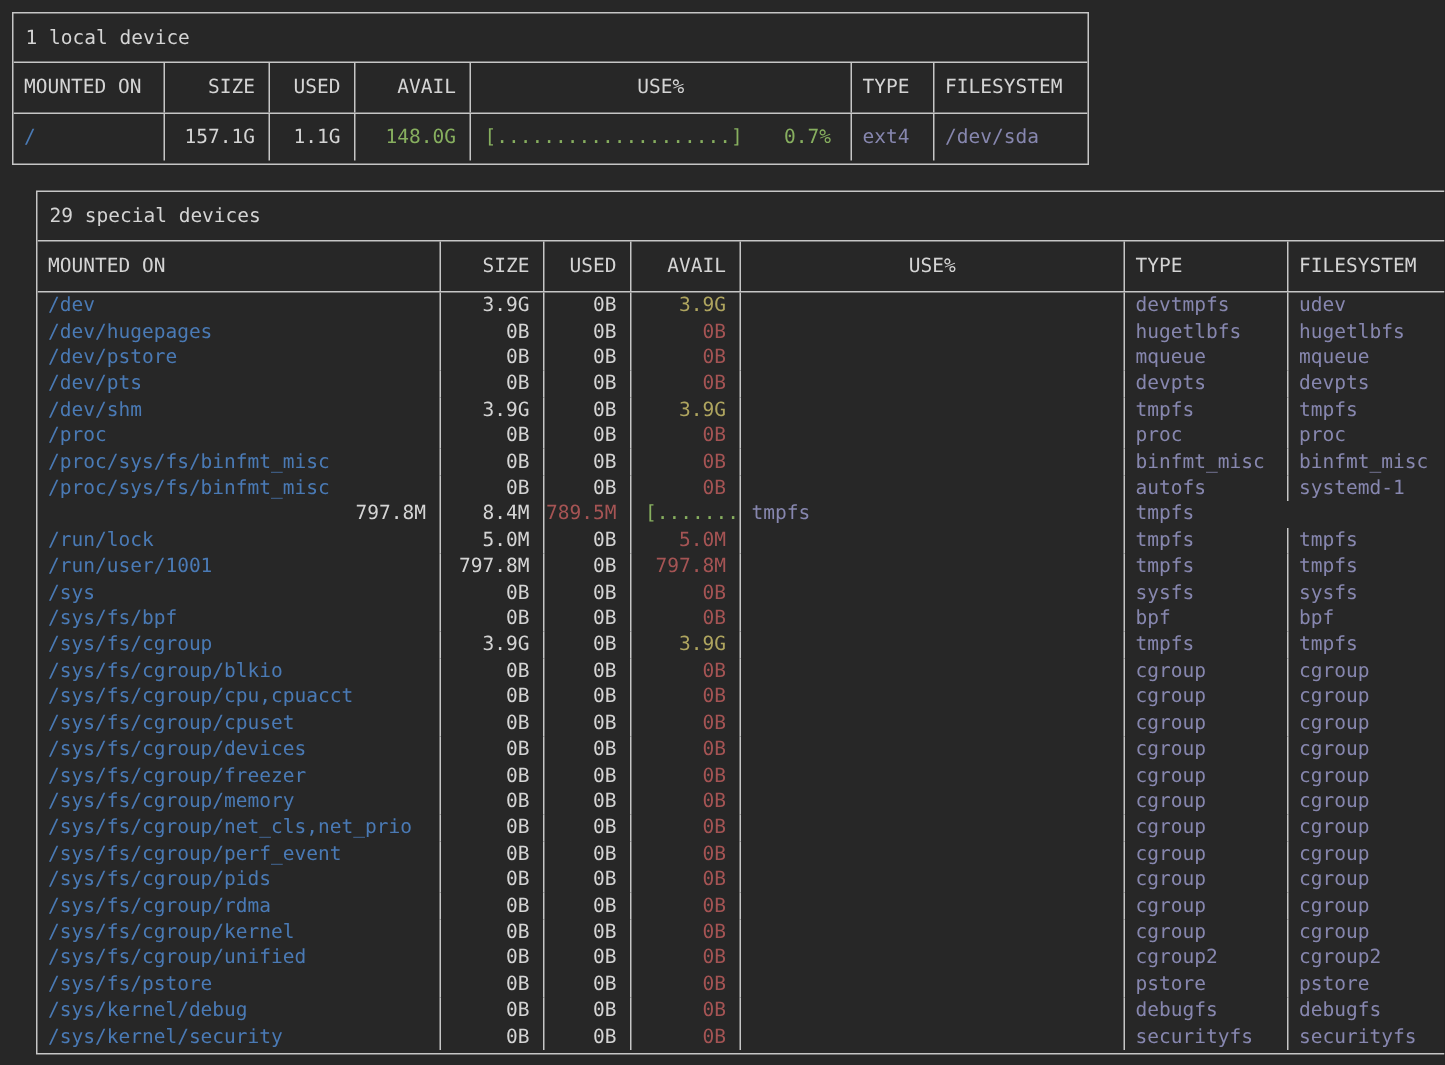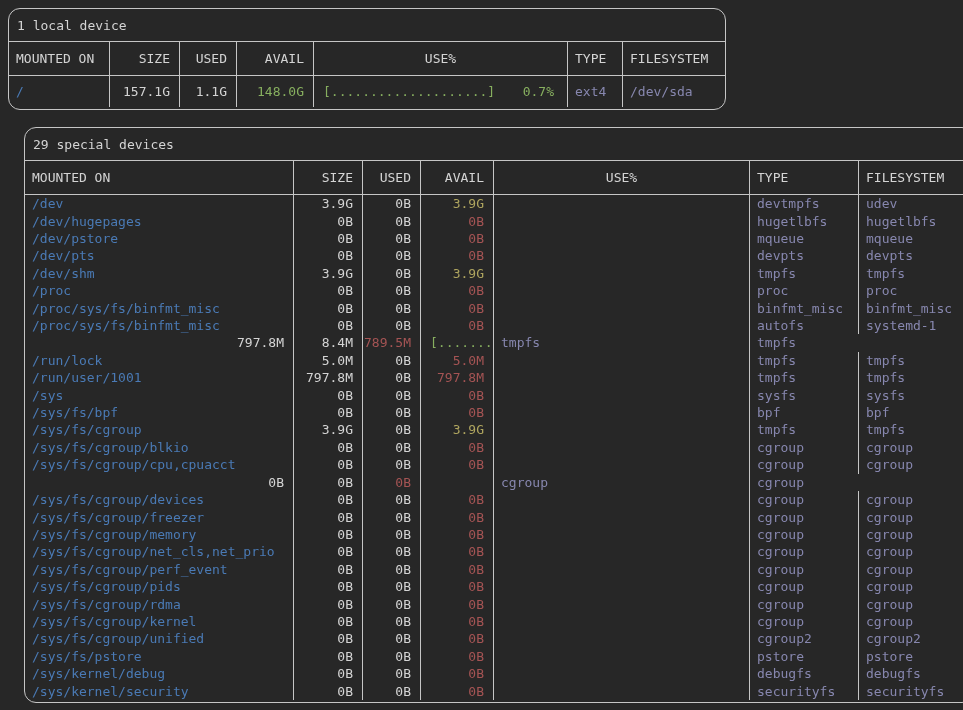--- a/index.html
+++ b/index.html
@@ -6,21 +6,21 @@
   :root{
     --background:#272727; --border:#c6c6c6; --text:#d4d4d4;
     --mount_blue:#4a7ab5; --ok_green:#87af5f; --warn_yellow:#afa55f;
     --low_red:#a55454; --fs_purple:#8787af;
   }
   .screen{
     position:relative;width:963px;height:710px;background:var(--background);
     font-family:"DejaVu Sans Mono","Liberation Mono",monospace;
     font-size:13px;color:var(--text);overflow:hidden;
   }
-  .duf-box{position:absolute;border:1px solid var(--border);border-radius:12px;overflow:hidden;background:var(--background);}
+  .duf-box{position:absolute;border:1px solid var(--border);border-radius:0;overflow:hidden;background:var(--background);}
   #local-table{left:8px;top:8px;width:716px;height:100px;}
   #special-table{left:24px;top:127px;width:948px;height:574px;}
   .t-title{display:flex;align-items:center;height:32px;border-bottom:1px solid var(--border);padding-left:8px;white-space:pre;}
   .h-row{display:grid;height:33px;border-bottom:1px solid var(--border);}
   .t-body{display:flex;flex-direction:column;}
   #local-table .t-body{height:31px;}
   #special-table .t-body{height:505px;text-align:right;}
   .t-row{display:grid;flex:1;min-height:0;}
   .g1{grid-template-columns:101px 70px 57px 77px 254px 55px 1fr;}
   .g2{grid-template-columns:269px 69px 58px 73px 256px 109px 1fr;}
@@ -215,20 +215,21 @@
         <div class="t-row g2">
           <div class="cell txt mount">/sys/fs/cgroup/cpu,cpuacct</div>
           <div class="cell num">0B</div>
           <div class="cell num">0B</div>
           <div class="cell num avail-low">0B</div>
           <div class="cell usage"></div>
           <div class="cell txt dim">cgroup</div>
           <div class="cell txt dim">cgroup</div>
         </div>
         <div class="t-row g2">
+          <div class="cell txt mount">/sys/fs/cgroup/cpuset</div>
           <div class="cell num">0B</div>
           <div class="cell num">0B</div>
           <div class="cell num avail-low">0B</div>
           <div class="cell usage"></div>
           <div class="cell txt dim">cgroup</div>
           <div class="cell txt dim">cgroup</div>
         </div>
         <div class="t-row g2">
           <div class="cell txt mount">/sys/fs/cgroup/devices</div>
           <div class="cell num">0B</div>

